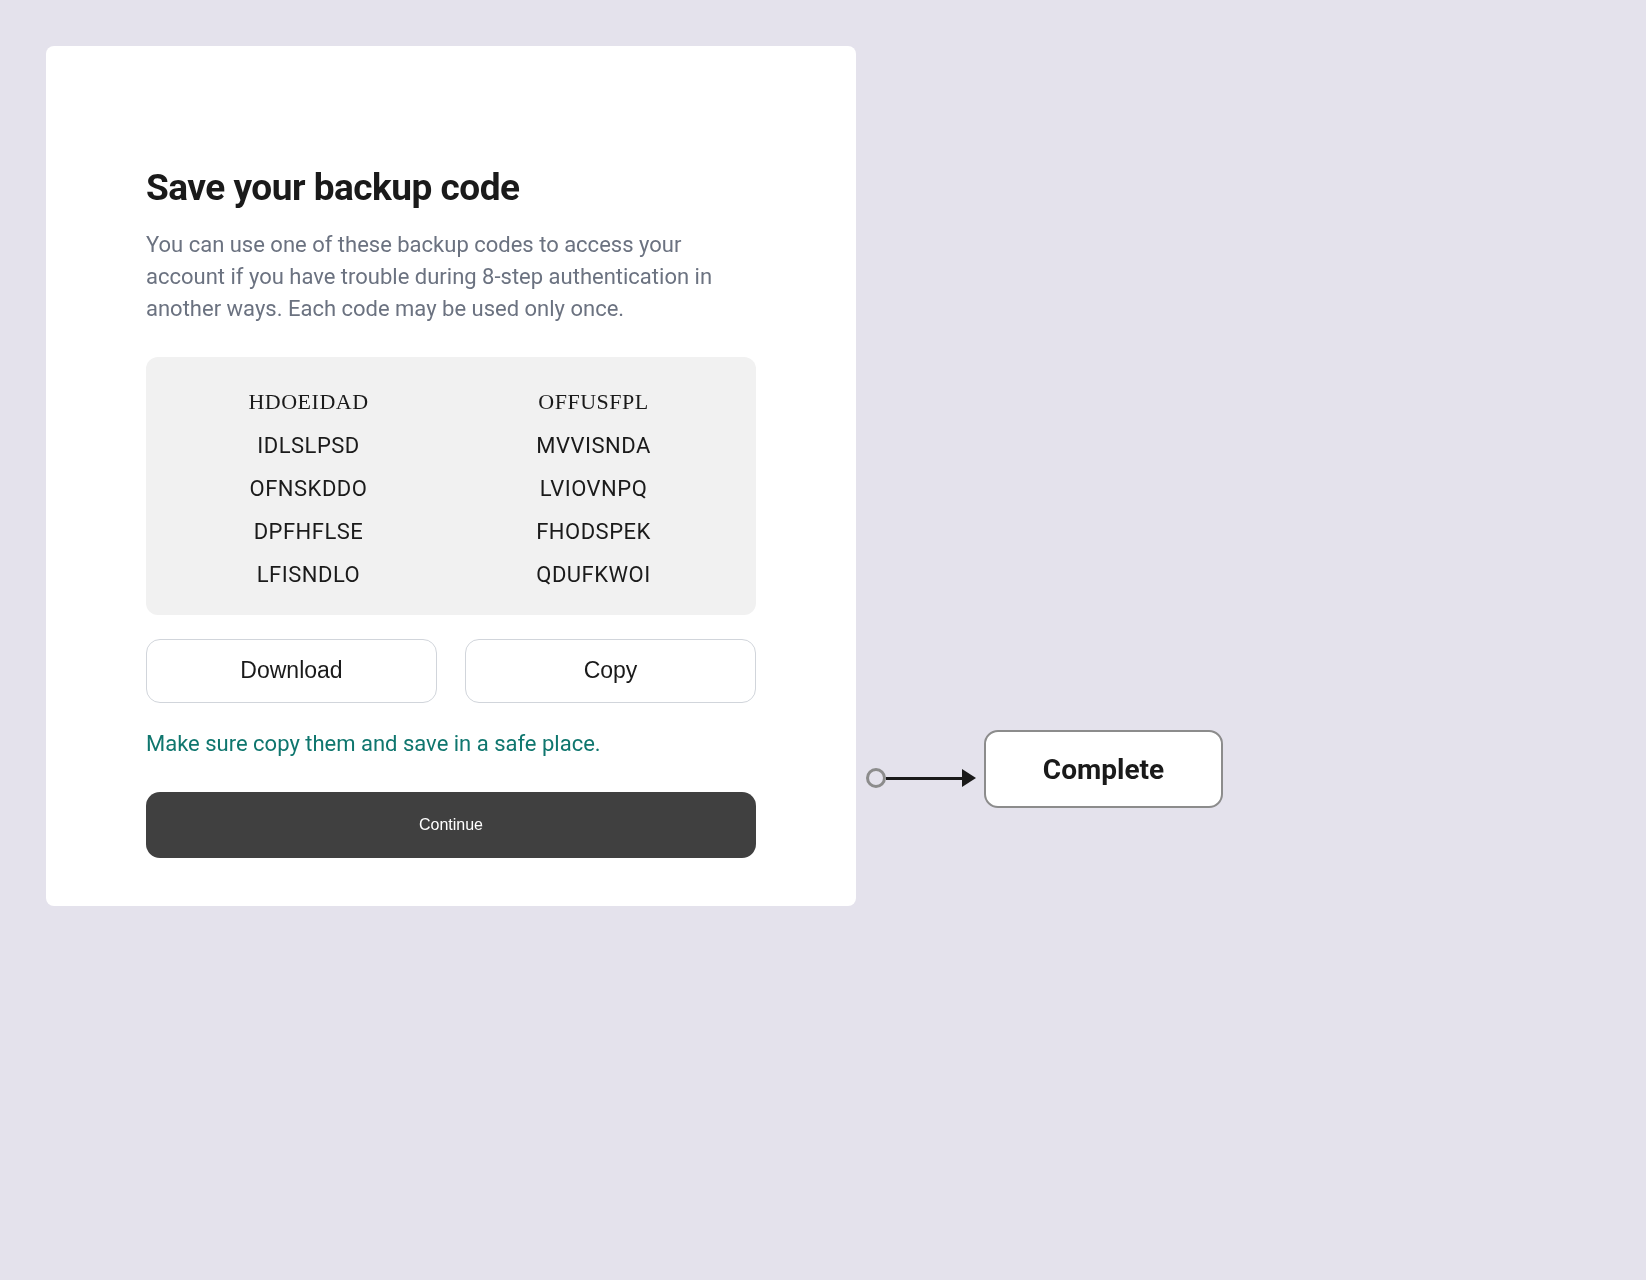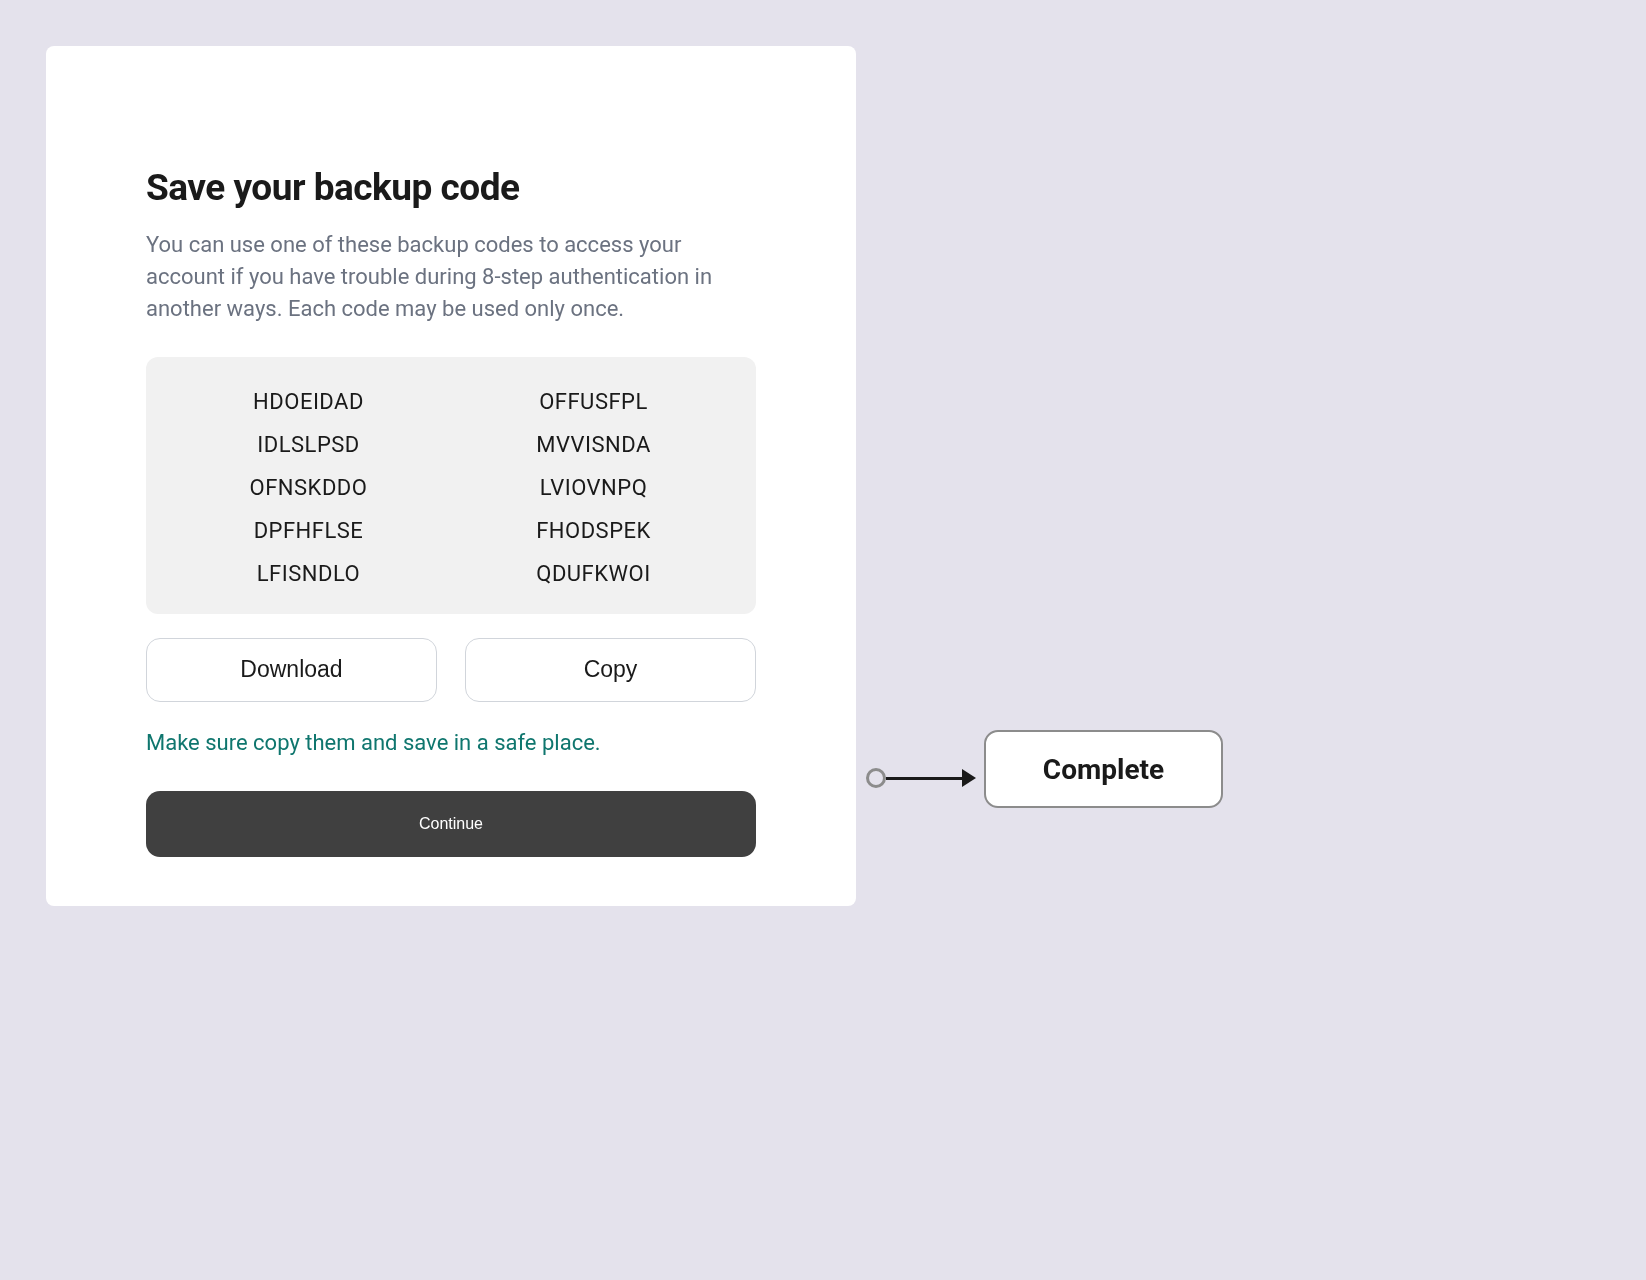--- a/index.html
+++ b/index.html
@@ -148,21 +148,21 @@
       border: 2.5px solid #8c8c8c;
       border-radius: 14px;
       display: flex;
       align-items: center;
       justify-content: center;
       font-size: 28px;
       font-weight: 700;
       color: #1a1a1a;
     }
 
-    .code-item:nth-child(1) { margin-top: 4px; }
+    .code-item:nth-child(1) { margin-top: 4px; font-family: Liberation Serif, serif; }
   </style>
 </head>
 <body>
 
 <div class="card">
   <h1 class="title">Save your backup code</h1>
   <p class="description">You can use one of these backup codes to access your account if you have trouble during 8-step authentication in another ways. Each code may be used only once.</p>
 
   <div class="codes-box">
     <div class="codes-column">

